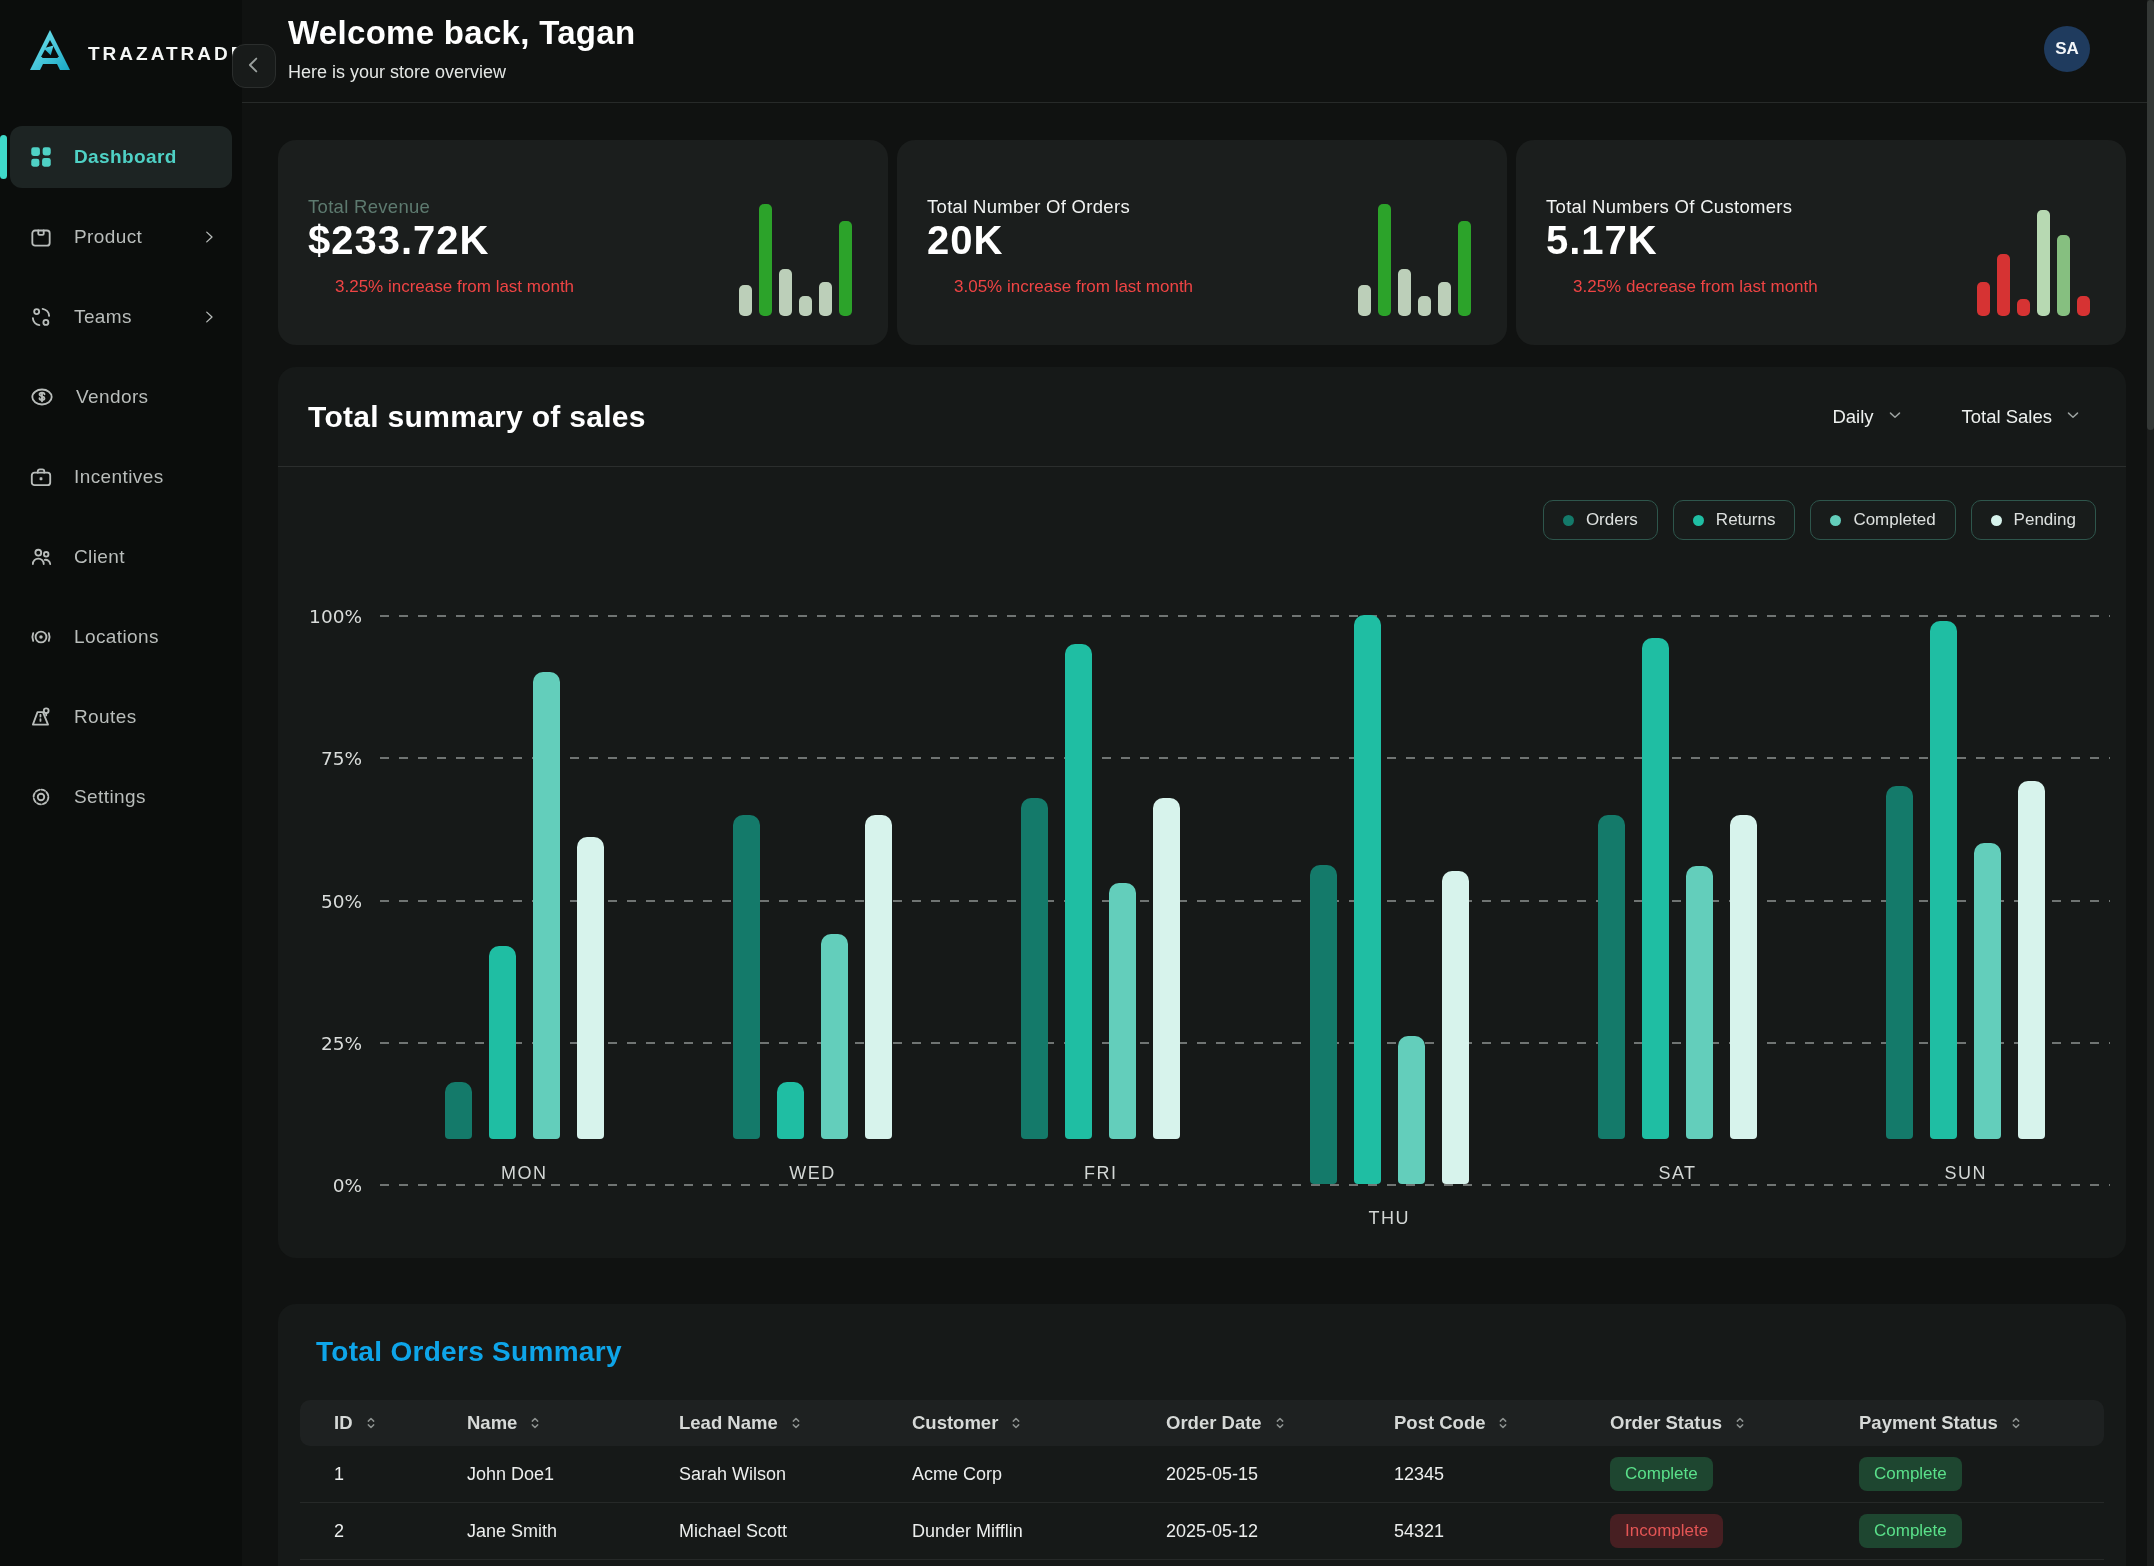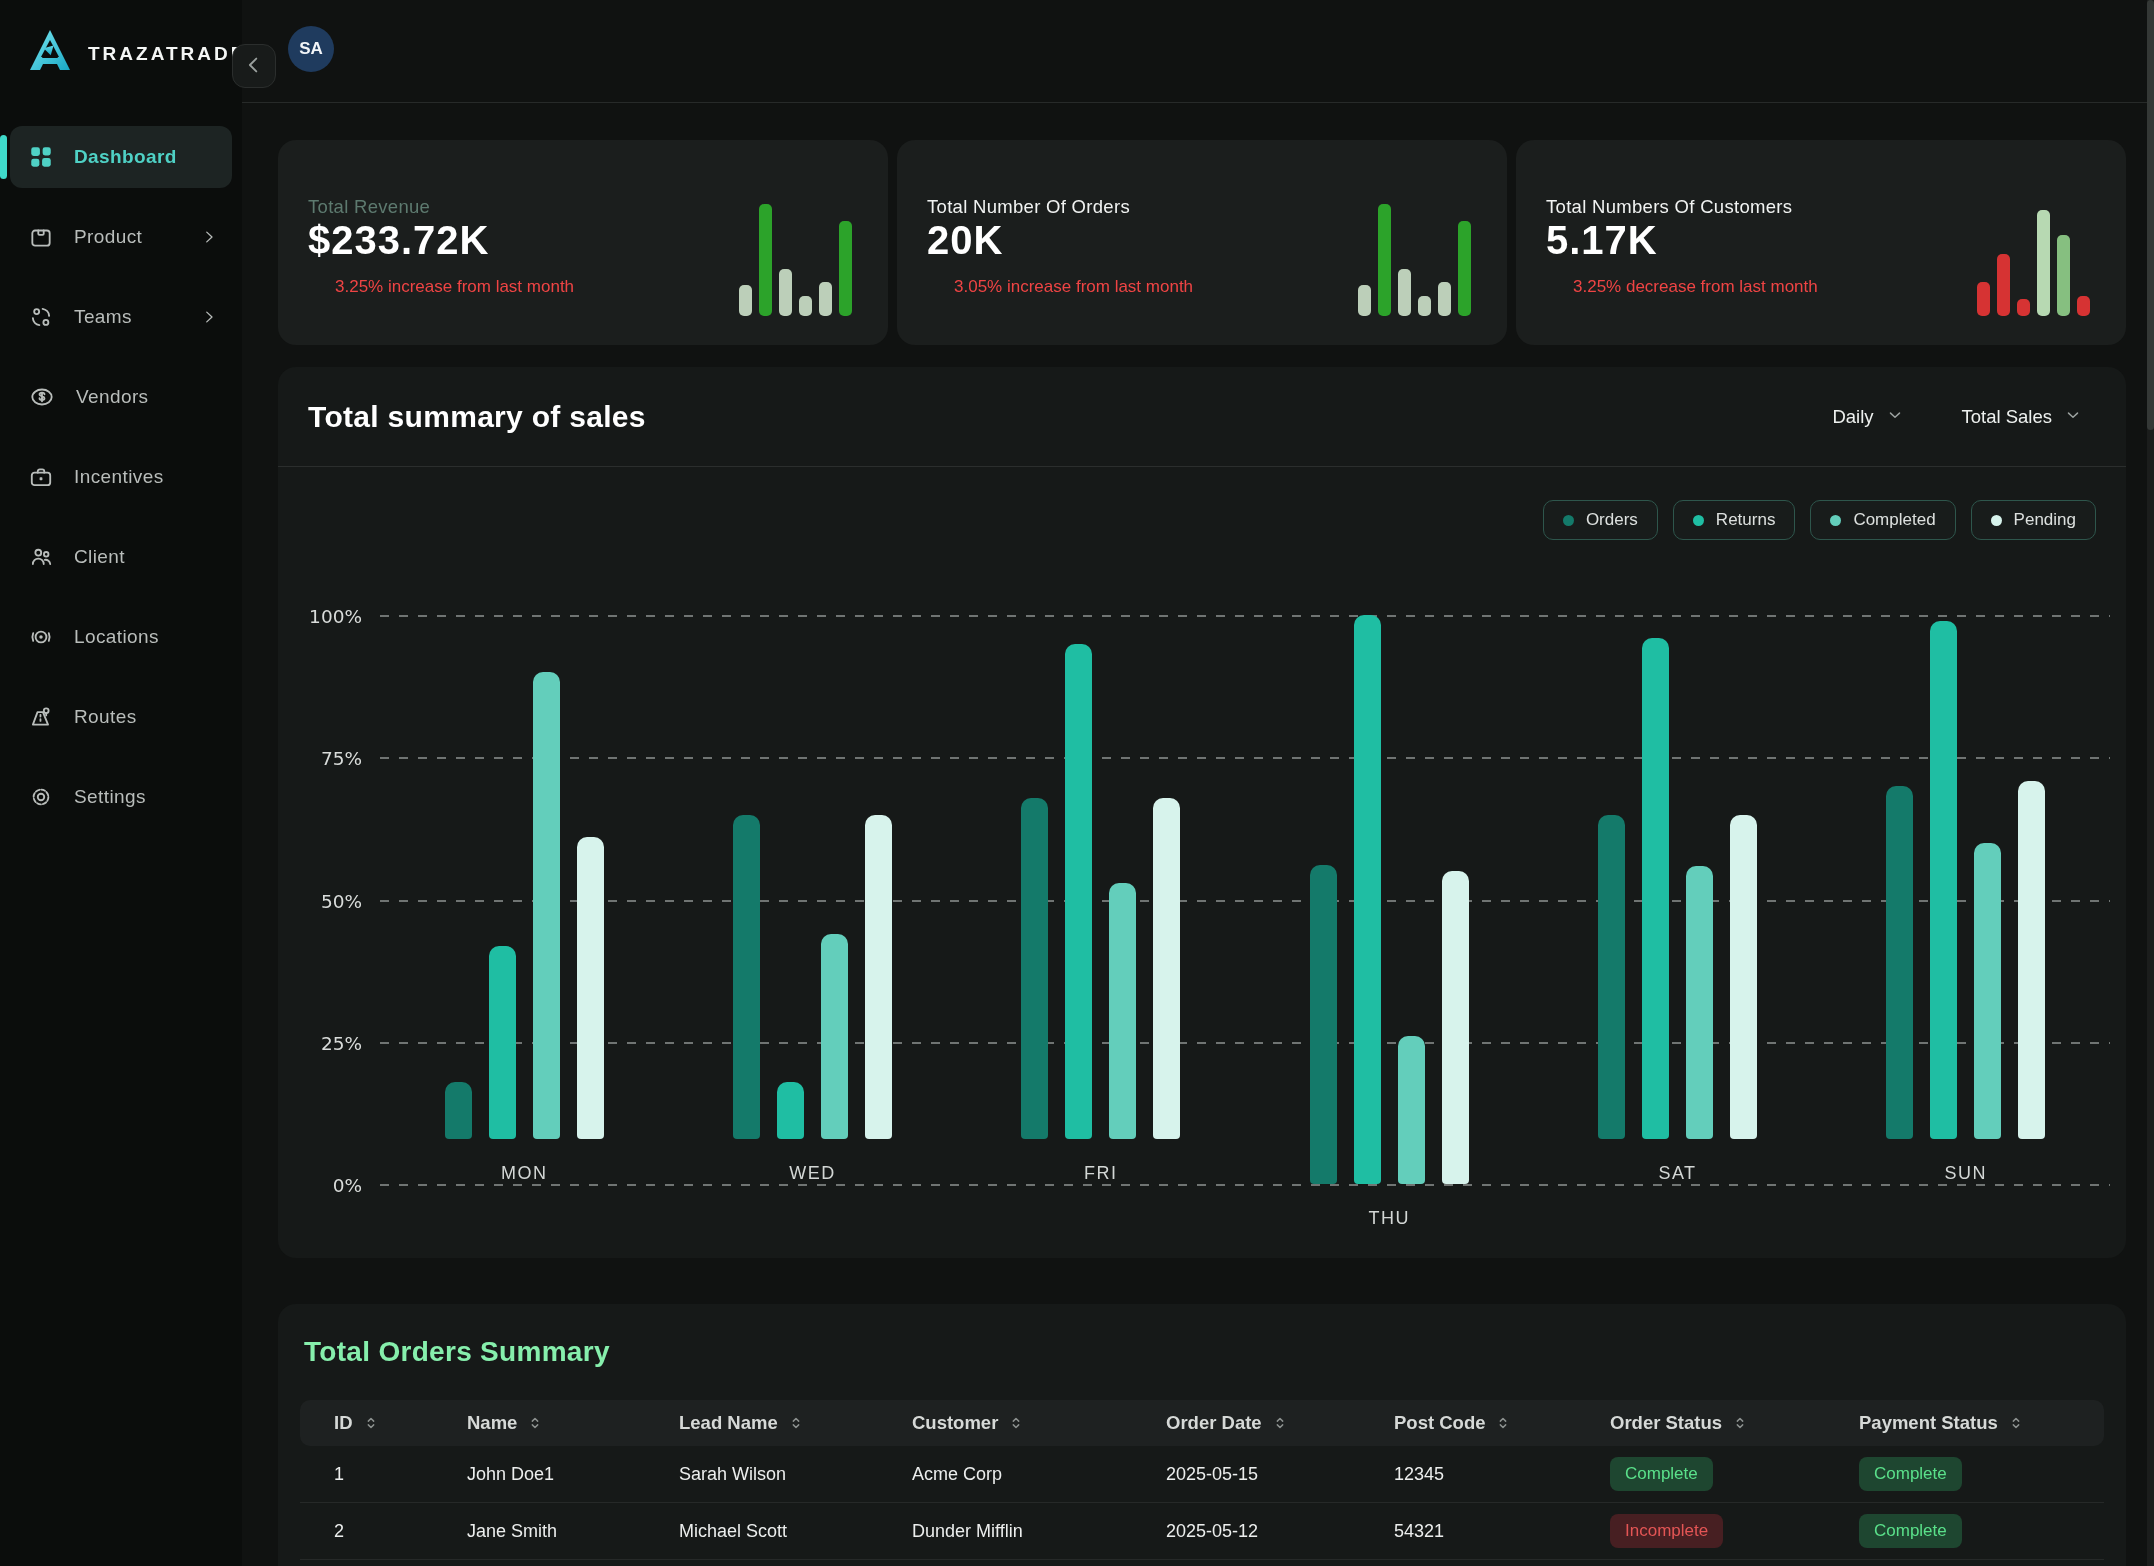--- a/index.html
+++ b/index.html
@@ -65,21 +65,21 @@
   .ytick { position:absolute; left:0; width:84px; text-align:right; font-size:18.5px; color:#d9dcda;
            transform:translateY(-50%); font-family:"DejaVu Sans", sans-serif; }
   .groups { position:absolute; left:102px; right:16px; top:0; height:569px; display:flex; }
   .group { flex:1; display:flex; flex-direction:column; align-items:center; }
   .bars { height:569px; display:flex; align-items:flex-end; gap:17px; }
   .bar { width:27px; border-radius:10px 10px 4px 4px; }
   .xlabel { margin-top:24px; font-size:18px; letter-spacing:1.5px; color:#d3d7d5; }
 
   
   .table-panel { margin:46px 28px 0 36px; height:420px; background:#161918; border-radius:18px 18px 0 0; padding:26px 22px 0 22px; }
-  .table-title { font-size:28px; font-weight:700; color:#86efac; margin:6px 0 0 4px; letter-spacing:.3px; }
+  .table-title { font-size:28px; font-weight:700; color:#0ea5e9; margin:6px 0 0 16px; letter-spacing:.3px; }
   .tgrid { display:grid; grid-template-columns:133px 212px 233px 254px 228px 216px 249px 1fr; align-items:center; }
   .thead { margin-top:32px; background:#1e2121; border-radius:10px; height:46px; padding-left:34px; }
   .th { display:flex; align-items:center; gap:10px; font-size:18.5px; font-weight:700; color:#d6d9d7; cursor:pointer; }
   .trow { height:57px; padding-left:34px; border-bottom:1px solid #262928; cursor:pointer; }
   .td { font-size:18px; color:#eceeed; }
   .badge { display:inline-block; padding:7px 15px; border-radius:8px; font-size:17px; }
   .badge.ok  { background:#1e4630; color:#5ae08a; }
   .badge.bad { background:#471f22; color:#e35555; }
 
   .scrollbar-track { position:absolute; right:0; top:0; width:7px; height:100%; background:#1b1d1c; }
@@ -218,20 +218,24 @@
     <span>
       <svg width="22" height="22" viewBox="0 0 24 24" fill="none" stroke="#9aa09e" stroke-width="2" stroke-linecap="round" stroke-linejoin="round">
           <path d="M14.5 5 L7.5 12 L14.5 19"></path>
         </svg>
     </span>
   </button>
 
   <main class="main">
 
     <header class="page-header">
+      <div>
+        <div class="page-title">Welcome back, Tagan</div>
+        <div class="page-subtitle">Here is your store overview</div>
+      </div>
       <div class="avatar">SA</div>
     </header>
 
     <section class="stats" id="stats">
         <div class="card first">
           <div>
        <div class="card-title">Total Revenue</div>
        <div class="card-value">$233.72K</div>
        <div class="card-change">
          <span style="display:flex;color:#e05252">

